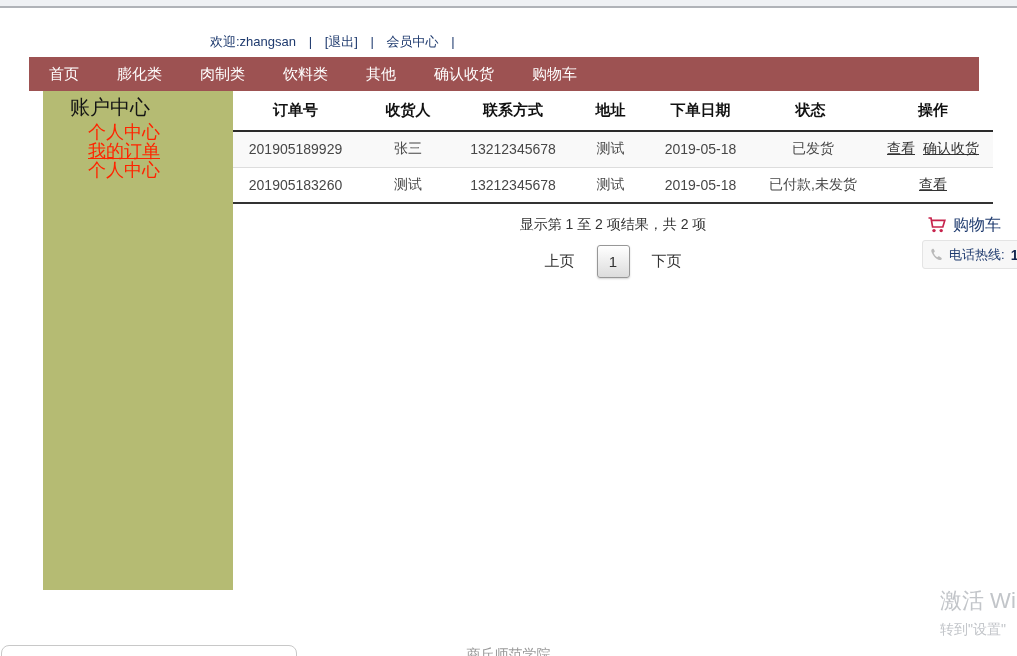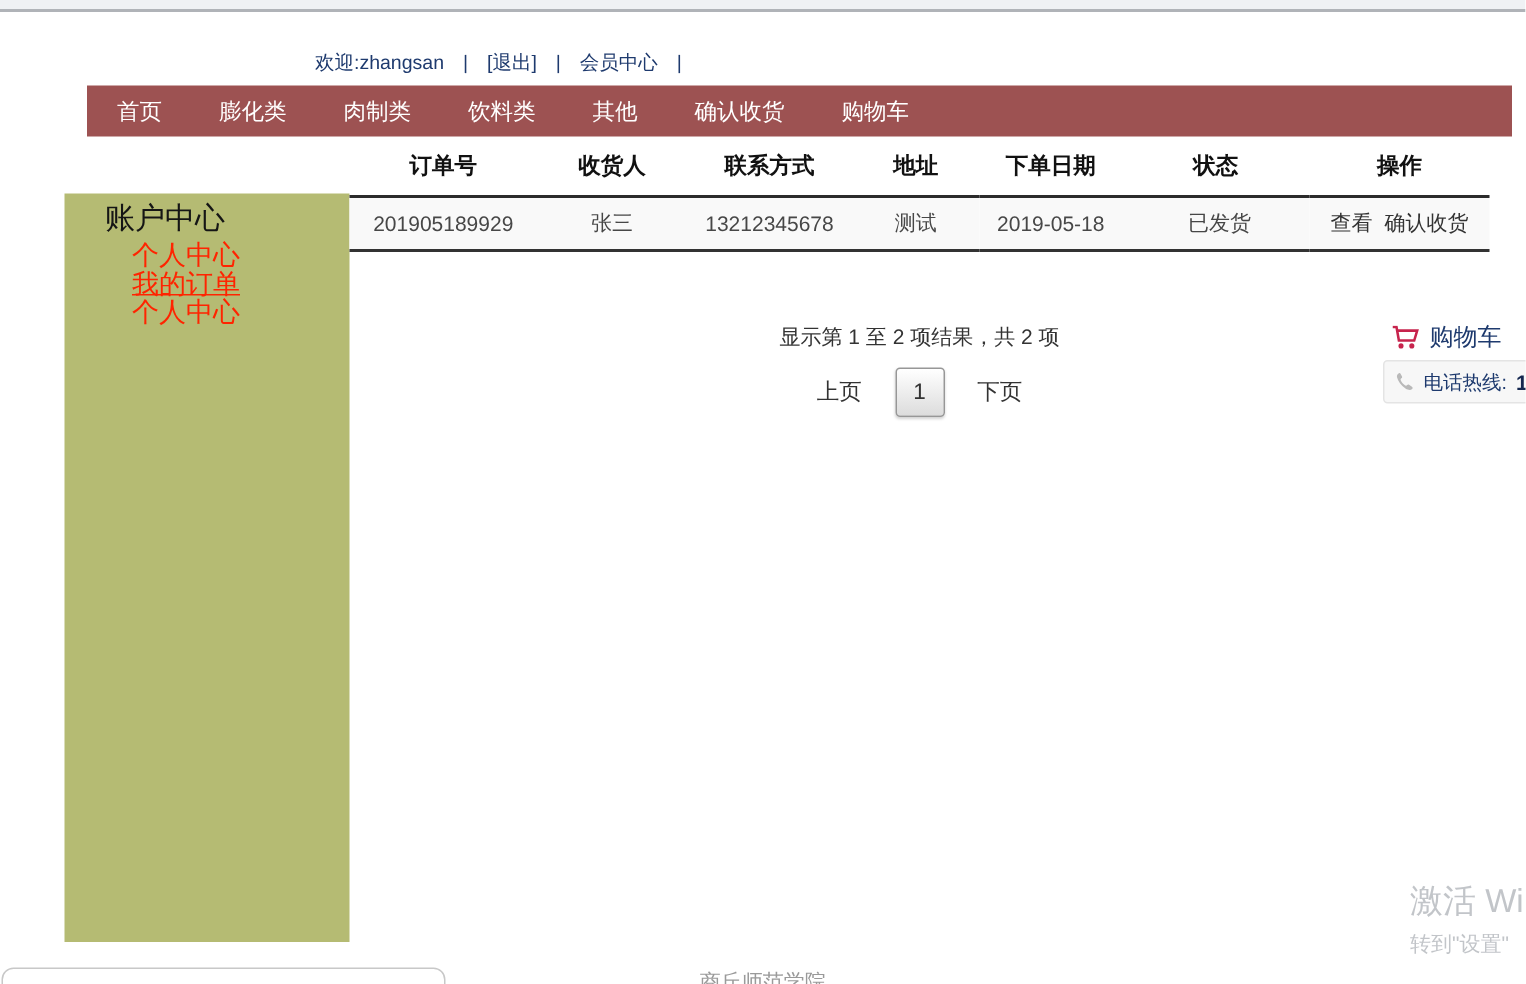--- a/index.html
+++ b/index.html
@@ -11,46 +11,46 @@
   .top-strip { position:absolute; top:0; left:0; width:1017px; height:8px;
     background:#eff1f4; border-bottom:2px solid #b0b3b8; }
 
   
   .member-bar { position:absolute; top:33px; left:210px; font-size:13px;
     color:#1e3a6e; white-space:nowrap; }
   .member-bar .sep { margin:0 9px; color:#1e3a6e; }
   .member-bar a { color:#1e3a6e; text-decoration:none; cursor:pointer; }
 
   
-  .nav { position:absolute; left:58px; top:57px; width:950px; height:34px;
+  .nav { position:absolute; left:29px; top:57px; width:950px; height:34px;
     background:#9d5252; display:flex; align-items:center; padding-left:1px; }
   .nav-item { color:#fff; font-size:15px; padding:0 19px; cursor:pointer;
     white-space:nowrap; }
 
   
   .sidebar { position:absolute; left:43px; top:91px; width:190px; height:499px;
-    background:#b5bb73;margin-top:38px; }
+    background:#b5bb73; }
   .sidebar-title { margin:3px 0 2px 27px; font-size:20px; color:#151515; }
   .sidebar-link { display:block; margin-left:45px; width:max-content;
     color:#ff2400; font-size:18px; line-height:19px; text-decoration:none;
     cursor:pointer; }
   .sidebar-link.active { text-decoration:underline; }
 
   
   .main { position:absolute; left:233px; top:91px; width:760px; }
   table.orders { width:760px; border-collapse:collapse; table-layout:fixed; }
   table.orders th { height:40px; font-size:15px; font-weight:bold; color:#111;
     text-align:center; border-bottom:2px solid #2b2b2b; }
   table.orders td { height:36px; font-size:14px; color:#474747;
     text-align:center; }
   table.orders tbody tr + tr td { border-top:1px solid #ddd; }
   table.orders tbody tr:first-child { background:#f9f9f9; }
   table.orders tbody tr:last-child td { border-bottom:2px solid #333; }
   td.status-cell { text-align:left; padding-left:5px; }
-  .action-link { color:#333; cursor:pointer; margin:0 4px; }
+  .action-link { color:#333; cursor:pointer; margin:0 4px;text-decoration:underline; }
 
   
   .page-info { position:absolute; left:233px; top:216px; width:760px;
     text-align:center; font-size:14px; color:#333; }
   .pager { position:absolute; left:233px; top:244px; width:760px; height:34px;
     display:flex; justify-content:center; align-items:center; gap:22px; }
   .pager-link { font-size:15px; color:#333; cursor:pointer; }
   .page-btn { width:33px; height:33px; border:1px solid #979797; border-radius:3px;
     background:linear-gradient(#ffffff,#dcdcdc); display:flex; align-items:center;
     justify-content:center; font-size:15px; color:#333; cursor:pointer;
@@ -138,20 +138,31 @@
           <td>201905189929</td>
           <td>张三</td>
           <td>13212345678</td>
           <td>测试</td>
           <td>2019-05-18</td>
           <td class="status-cell">已发货</td>
           <td>
             <span class="action-link">查看</span><span class="action-link">确认收货</span>
           </td>
         </tr>
+        <tr>
+          <td>201905183260</td>
+          <td>测试</td>
+          <td>13212345678</td>
+          <td>测试</td>
+          <td>2019-05-18</td>
+          <td class="status-cell">已付款,未发货</td>
+          <td>
+            <span class="action-link">查看</span>
+          </td>
+        </tr>
       </tbody>
     </table>
   </div>
 
   <div class="page-info">显示第 1 至 2 项结果，共 2 项</div>
 
   <div class="pager">
     <span class="pager-link">上页</span>
     <span class="page-btn">1</span>
     <span class="pager-link">下页</span>

